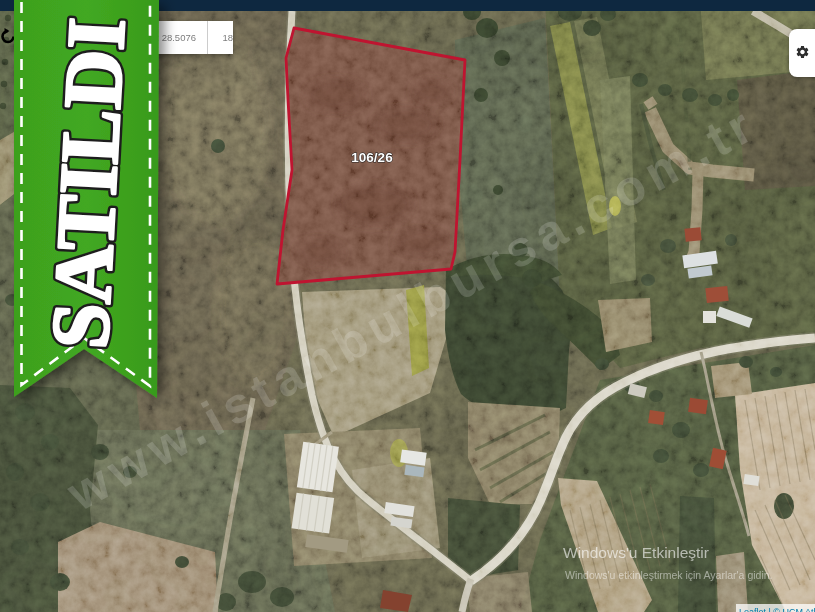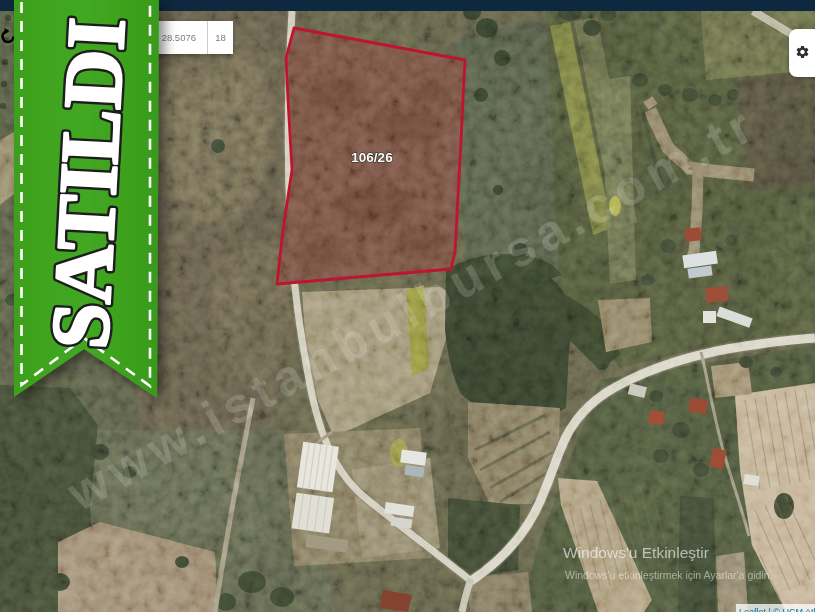--- a/index.html
+++ b/index.html
@@ -317,21 +317,21 @@
 <div style="position:absolute;left:0px;top:27px;width:16px;height:19px;">
   <svg width="16" height="19" viewBox="0 0 16 19">
     <path d="M13.5 9.5 A5.5 5.5 0 1 1 8 4" fill="none" stroke="#000" stroke-width="2.6"></path>
     <path d="M4.5 1 L9.5 4 L4.5 7.2 Z" fill="#000"></path>
   </svg>
 </div>
 
 <div style="position:absolute;left:118px;top:21px;width:115px;height:33px;background:#fff;box-shadow:0 2px 5px rgba(0,0,0,0.35);display:flex;align-items:center;">
   <div style="flex:1;text-align:right;color:#7d7d7d;font-size:9.5px;padding-right:11px;">47 : 28.5076</div>
   <div style="width:1px;height:33px;background:#ccc;"></div>
-  <div style="width:25px;text-align:center;color:#7d7d7d;font-size:9.5px;">18</div>
+  <div style="width:25px;text-align:right;color:#7d7d7d;font-size:9.5px;">18</div>
 </div>
 
 <div style="position:absolute;left:789px;top:29px;width:40px;height:48px;background:#fff;border-radius:8px;box-shadow:0 1px 4px rgba(0,0,0,0.35);">
   <svg width="15" height="16" viewBox="0 0 24 24" style="position:absolute;left:5.5px;top:15px;">
     <path fill="#2e2e2e" d="M19.14,12.94c0.04-0.3,0.06-0.61,0.06-0.94c0-0.32-0.02-0.64-0.07-0.94l2.03-1.58c0.18-0.14,0.23-0.41,0.12-0.61 l-1.92-3.32c-0.12-0.22-0.37-0.29-0.59-0.22l-2.39,0.96c-0.5-0.38-1.03-0.7-1.62-0.94L14.4,2.81c-0.04-0.24-0.24-0.41-0.48-0.41 h-3.84c-0.24,0-0.43,0.17-0.47,0.41L9.25,5.35C8.66,5.59,8.12,5.92,7.63,6.29L5.24,5.33c-0.22-0.08-0.47,0-0.59,0.22L2.74,8.87 C2.62,9.08,2.66,9.34,2.86,9.48l2.03,1.58C4.84,11.36,4.8,11.69,4.8,12s0.02,0.64,0.07,0.94l-2.03,1.58 c-0.18,0.14-0.23,0.41-0.12,0.61l1.92,3.32c0.12,0.22,0.37,0.29,0.59,0.22l2.39-0.96c0.5,0.38,1.03,0.7,1.62,0.94l0.36,2.54 c0.05,0.24,0.24,0.41,0.48,0.41h3.84c0.24,0,0.44-0.17,0.47-0.41l0.36-2.54c0.59-0.24,1.13-0.56,1.62-0.94l2.39,0.96 c0.22,0.08,0.47,0,0.59-0.22l1.92-3.32c0.12-0.22,0.07-0.47-0.12-0.61L19.14,12.94z M12,15.6c-1.98,0-3.6-1.62-3.6-3.6 s1.62-3.6,3.6-3.6s3.6,1.62,3.6,3.6S13.98,15.6,12,15.6z"></path>
   </svg>
 </div>
 
 <div style="position:absolute;left:736px;top:604px;width:79px;height:8px;background:rgba(255,255,255,0.75);">
   <div style="position:absolute;left:3px;top:2.5px;font-size:9px;color:#0078a8;white-space:nowrap;">Leaflet | © UCM Atlas</div>

